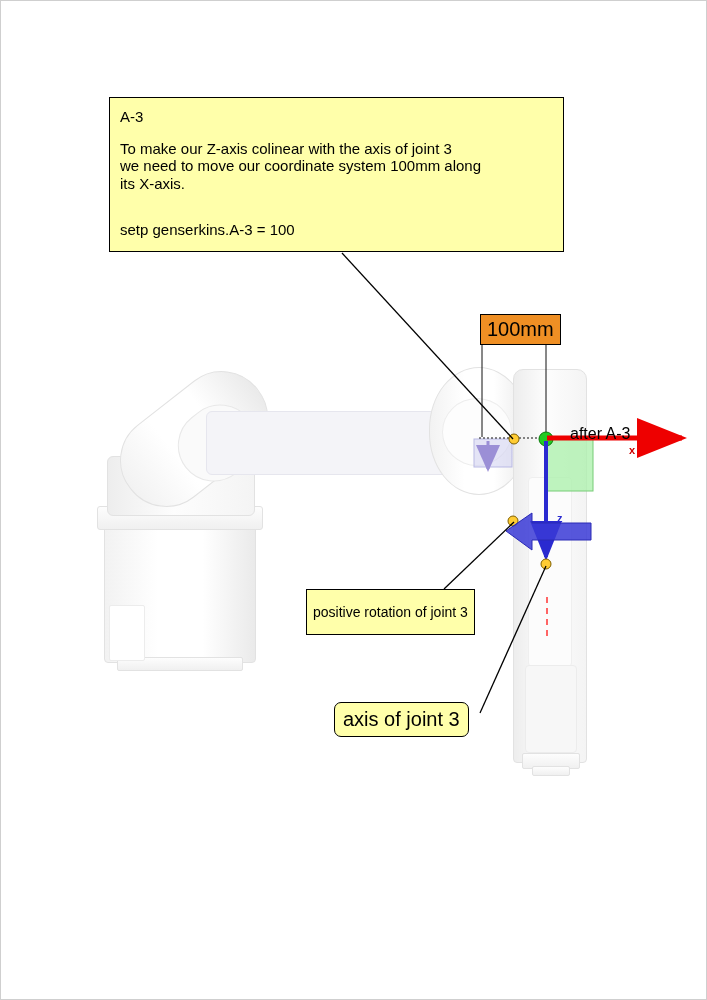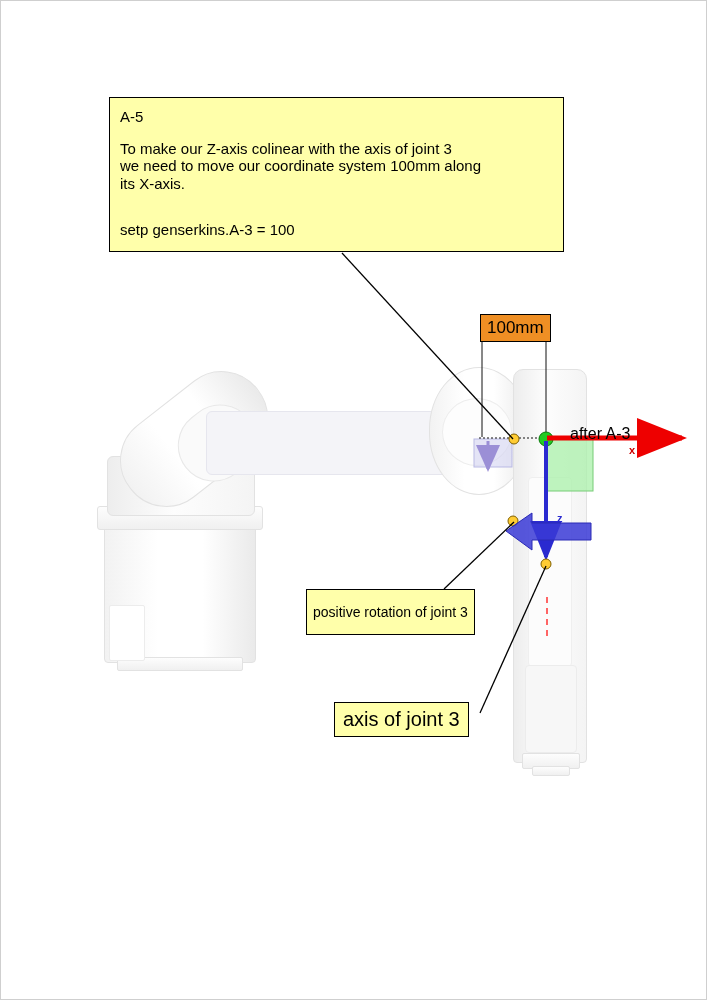--- a/index.html
+++ b/index.html
@@ -54,26 +54,27 @@
   .callout-small {
     font-size: 14px;
     padding: 14px 6px;
     white-space: nowrap;
   }
   .callout-rot { left: 305px; top: 588px; }
   .callout-axis {
     left: 333px; top: 701px;
     font-size: 20px;
     padding: 5px 8px;
+    border-radius: 7px;
   }
   .callout-dim {
     left: 479px; top: 313px;
     background: #ef8f24;
     border: 1px solid #000;
-    font-size: 17px;
+    font-size: 20px;
     padding: 3px 6px;
     white-space: nowrap;
   }
 
   
   .axis-label {
     position: absolute;
     font-size: 11px;
     font-weight: bold;
     color: #cc0000;
@@ -159,21 +160,21 @@
     </g>
 
     <line x1="341" y1="252" x2="512" y2="438" stroke="#000" stroke-width="1.3"></line>
 
     <line x1="443" y1="588" x2="513" y2="521" stroke="#000" stroke-width="1.3"></line>
 
     <line x1="479" y1="712" x2="545" y2="565" stroke="#000" stroke-width="1.3"></line>
   </svg>
 
   <div class="callout callout-main">
-    <div class="title">A-5</div>
+    <div class="title">A-3</div>
     <div class="body">To make our Z-axis colinear with the axis of joint 3
 we need to move our coordinate system 100mm along
 its X-axis.</div>
     <div class="code">setp genserkins.A-3 = 100</div>
   </div>
 
   <div class="callout callout-dim">100mm</div>
 
   <div class="callout callout-small callout-rot">positive rotation of joint 3</div>
 

